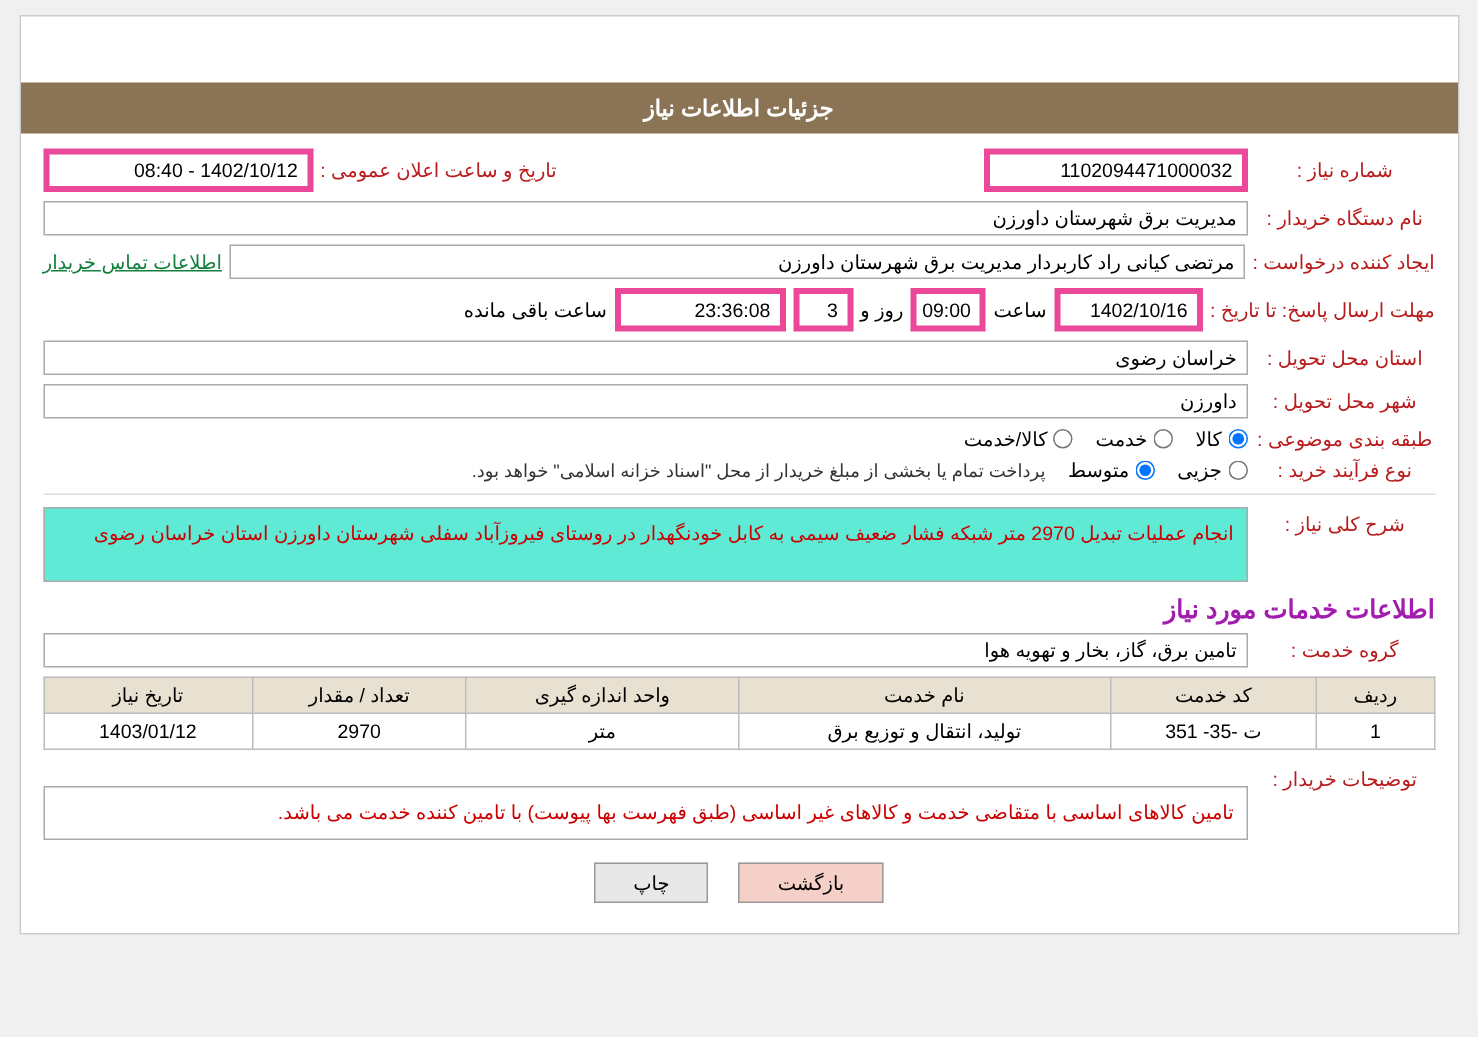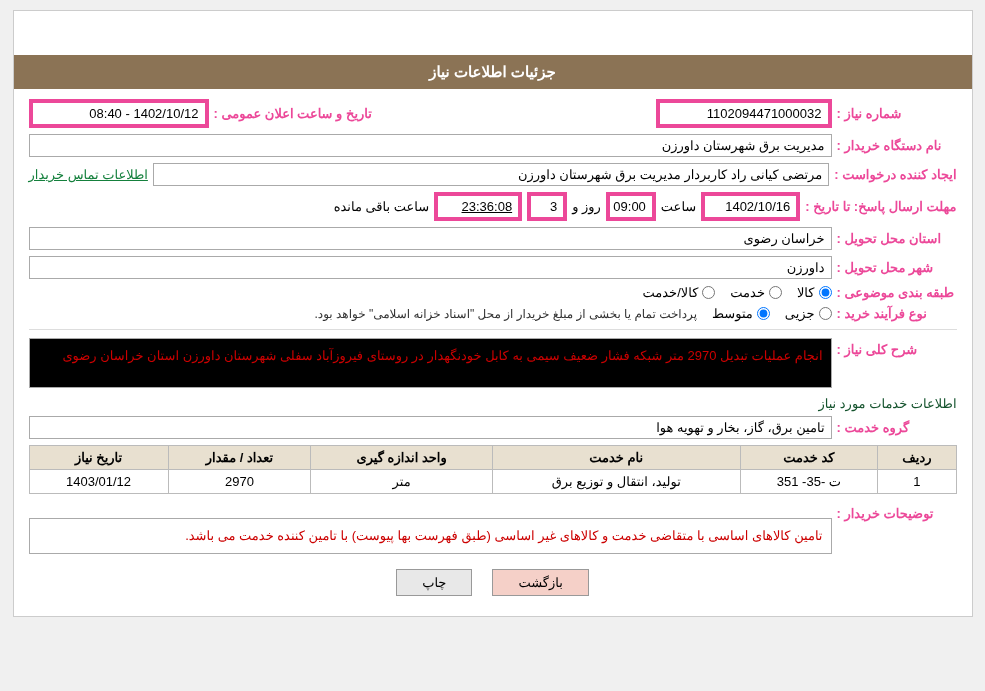--- a/index.html
+++ b/index.html
@@ -28,78 +28,78 @@
     .content {
       padding: 10px 15px;
     }
     .form-row {
       display: flex;
       align-items: center;
       margin-bottom: 6px;
       gap: 5px;
     }
     .label {
-      color: #ec4899;
-      font-weight: bold;
+      color: #b91c1c;
+      font-weight: normal;
       white-space: nowrap;
       min-width: 120px;
-      text-align: left;
+      text-align: center;
     }
     .field-box {
       border: 1px solid #aaa;
       background: #fff;
       padding: 3px 6px;
       min-height: 22px;
       flex: 1;
       direction: rtl;
     }
     .field-box-fixed {
       border: 4px solid #ec4899;
       background: #fff;
       padding: 3px 6px;
       min-height: 22px;
       direction: rtl;
     }
     .section-title {
-      font-weight: normal;
-      color: #14532d;
+      font-weight: bold;
+      color: #a21caf;
       margin: 8px 0 5px 0;
-      font-size: 13px;
+      font-size: 17px;
     }
     .radio-group {
       display: flex;
       gap: 15px;
       align-items: center;
     }
     .radio-item {
       display: flex;
       align-items: center;
       gap: 4px;
     }
     .detail-box {
       border: 1px solid #aaa;
       padding: 6px 8px;
-      background: #000000;
+      background: #5eead4;
       min-height: 50px;
       color: #c00;
       line-height: 1.7;
       direction: rtl;
       text-align: right;
     }
     .info-table {
       width: 100%;
       border-collapse: collapse;
       margin-top: 5px;
     }
     .info-table th {
       background: #e8e0d0;
       border: 1px solid #bbb;
       padding: 4px 8px;
       text-align: center;
-      font-weight: bold;
+      font-weight: normal;
     }
     .info-table td {
       border: 1px solid #bbb;
       padding: 4px 8px;
       text-align: center;
     }
     .buyer-notes {
       border: 1px solid #aaa;
       padding: 6px 8px;
       background: #fff;
@@ -171,21 +171,21 @@
       <span class="link-style" style="white-space:nowrap;">اطلاعات تماس خریدار</span>
     </div>
 
     <div class="form-row">
       <span class="label">مهلت ارسال پاسخ: تا تاریخ :</span>
       <div class="field-box-fixed" style="width:99px;">1402/10/16</div>
       <span style="white-space:nowrap;">ساعت</span>
       <div class="field-box-fixed" style="width:50px;">09:00</div>
       <span style="white-space:nowrap;">روز و</span>
       <div class="field-box-fixed" style="width:40px;">3</div>
-      <div class="field-box-fixed" style="width:88px;text-decoration:underline;">23:36:08</div>
+      <div class="field-box-fixed" style="width:114px;">23:36:08</div>
       <span style="white-space:nowrap;">ساعت باقی مانده</span>
     </div>
 
     <div class="form-row">
       <span class="label">استان محل تحویل :</span>
       <div class="field-box">خراسان رضوی</div>
     </div>
 
     <div class="form-row">
       <span class="label">شهر محل تحویل :</span>

